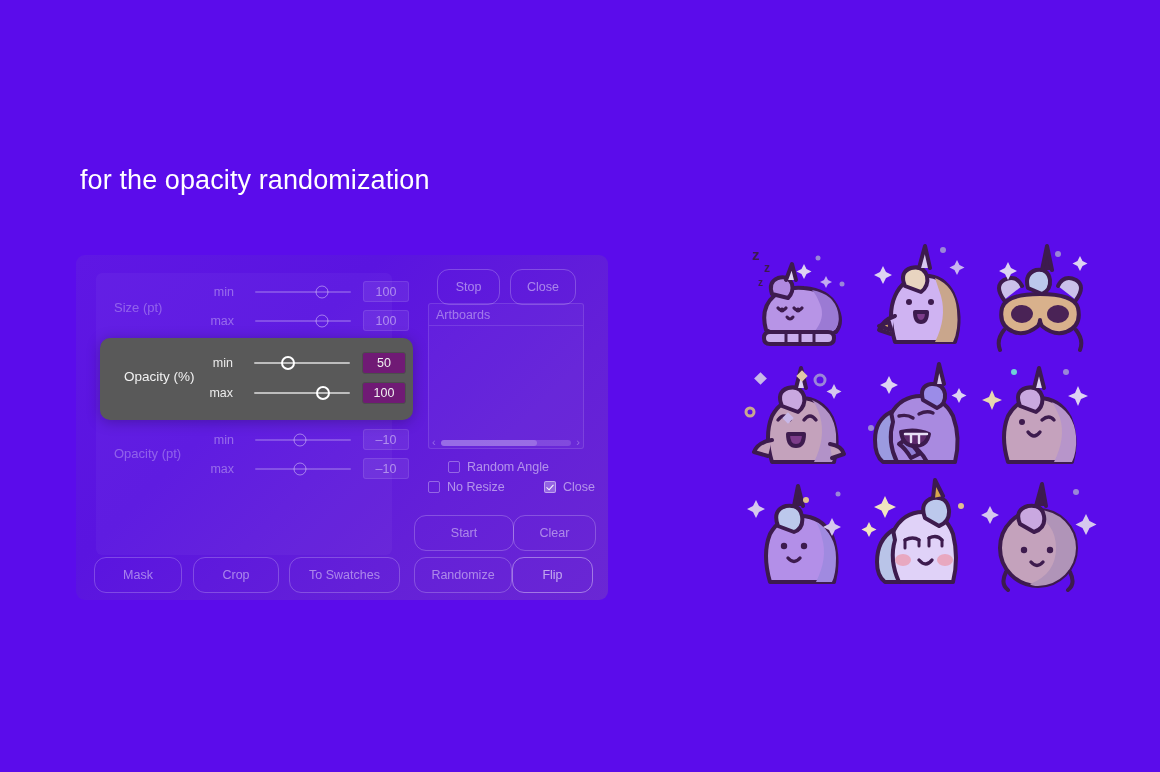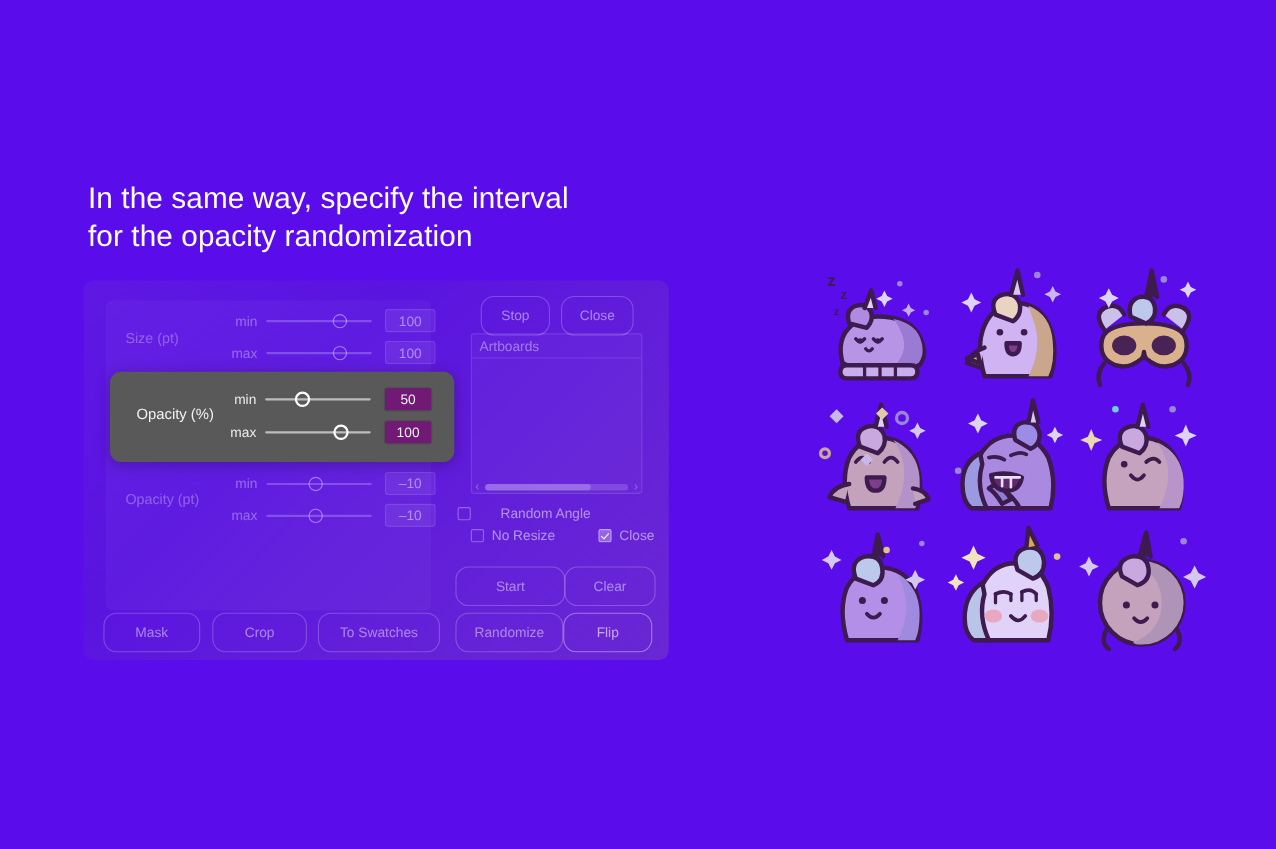--- a/index.html
+++ b/index.html
@@ -32,21 +32,21 @@
   }
 
   
   .row{position:absolute;display:flex;align-items:center;}
   .grp-label{
     position:absolute;color:rgba(255,255,255,.30);font-size:13px;
     white-space:nowrap;
   }
   .mm{
     color:rgba(255,255,255,.34);font-size:12.5px;width:30px;
-    text-align:right;margin-right:8px;
+    text-align:right;margin-right:21px;
   }
   .track{
     position:relative;width:96px;height:2px;border-radius:2px;
     background:rgba(255,255,255,.22);
   }
   .thumb{
     position:absolute;top:50%;width:13px;height:13px;border-radius:50%;
     border:1.8px solid rgba(255,255,255,.42);
     background:transparent;transform:translate(-50%,-50%);
     box-sizing:border-box;
@@ -128,21 +128,20 @@
   
   .art{position:absolute;left:742px;top:238px;width:356px;height:358px;}
   .cell{position:absolute;width:118px;height:118px;}
 </style>
 </head>
 <body>
 
 <div class="stage">
 
   <div class="headline">
-    <div>In the same way, specify the interval</div>
     <div>for the opacity randomization</div>
   </div>
 
   <div class="panel">
     <div class="panel-inner"></div>
 
     <div class="grp-label" style="left:38px;top:45px;">Size (pt)</div>
 
     <div class="row" style="left:128px;top:26px;">
       <div class="mm">min</div>
@@ -190,21 +189,21 @@
     <div class="lhead">Artboards</div>
   </div>
   <div class="hscroll">
     <div class="arr">‹</div>
     <div class="bar">
         <i></i>
       </div>
     <div class="arr">›</div>
   </div>
 
-  <div class="chk" style="left:416px;top:460px;gap:20px;">
+  <div class="chk" style="left:448px;top:460px;">
     <span class="box"></span>
     <span>Random Angle</span>
   </div>
   <div class="chk" style="left:428px;top:480px;">
     <span class="box"></span>
     <span>No Resize</span>
   </div>
   <div class="chk" style="left:544px;top:480px;">
     <span class="box on"></span>
     <span>Close</span>

